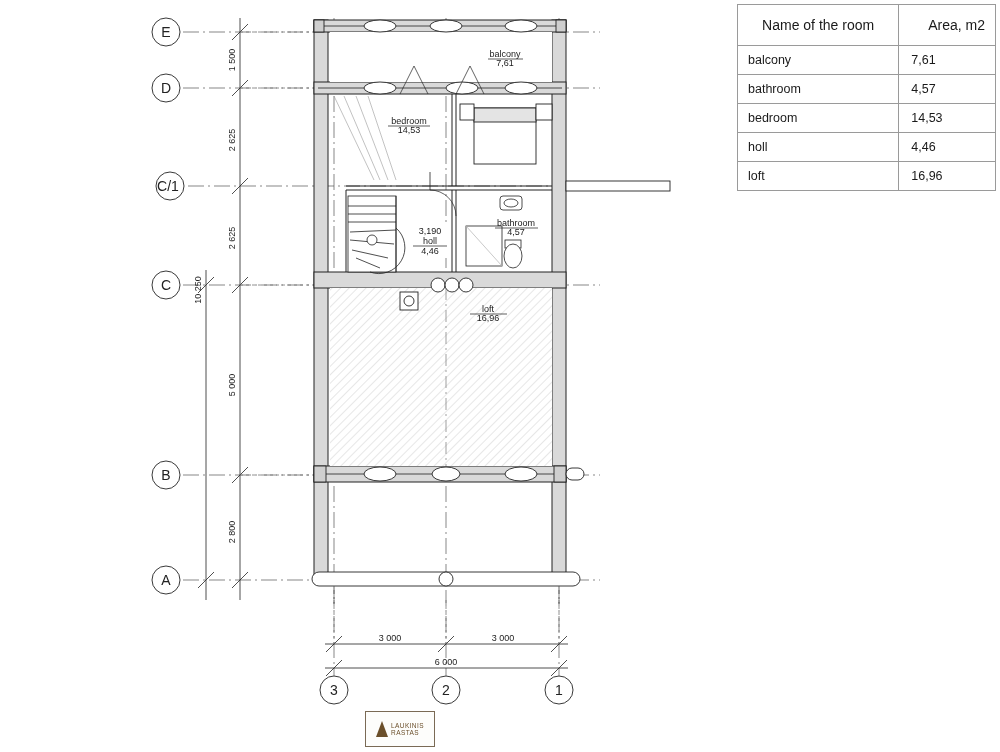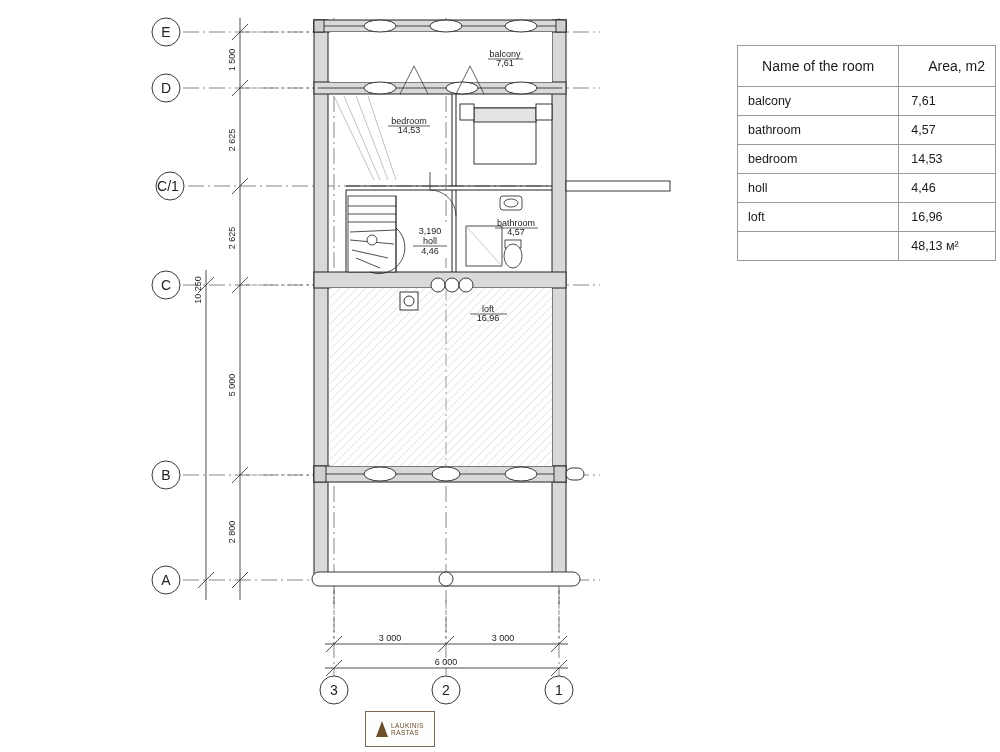--- a/index.html
+++ b/index.html
@@ -15,21 +15,20 @@
   .stage { position:absolute; inset:0; }
 
   
   .schedule {
     position:absolute;
     left:737px; top:4px;
     width:259px;
     border-collapse:collapse;
     font-size:12.5px;
     background:#fff;
-    margin-top:41px;
   }
   .schedule td, .schedule th {
     border:1px solid #9a9a9a;
     padding:7px 10px;
     font-weight:normal;
     text-align:left;
     vertical-align:middle;
     white-space:nowrap;
   }
   .schedule thead th {
@@ -89,24 +88,20 @@
         <td>bedroom</td>
         <td class="area">14,53</td>
       </tr>
       <tr>
         <td>holl</td>
         <td class="area">4,46</td>
       </tr>
       <tr>
         <td>loft</td>
         <td class="area">16,96</td>
-      </tr>
-      <tr class="total">
-        <td class="blank"></td>
-        <td class="area">48,13 м²</td>
       </tr>
     </tbody>
   </table>
 
   <svg class="plan-svg" width="737" height="752" viewBox="0 0 737 752">
     <defs>
       <pattern id="hatch" width="6" height="6" patternUnits="userSpaceOnUse" patternTransform="rotate(45)">
         <rect width="6" height="6" fill="#ffffff"></rect>
         <line x1="0" y1="0" x2="0" y2="6" stroke="#cfcfcf" stroke-width="1"></line>
       </pattern>

